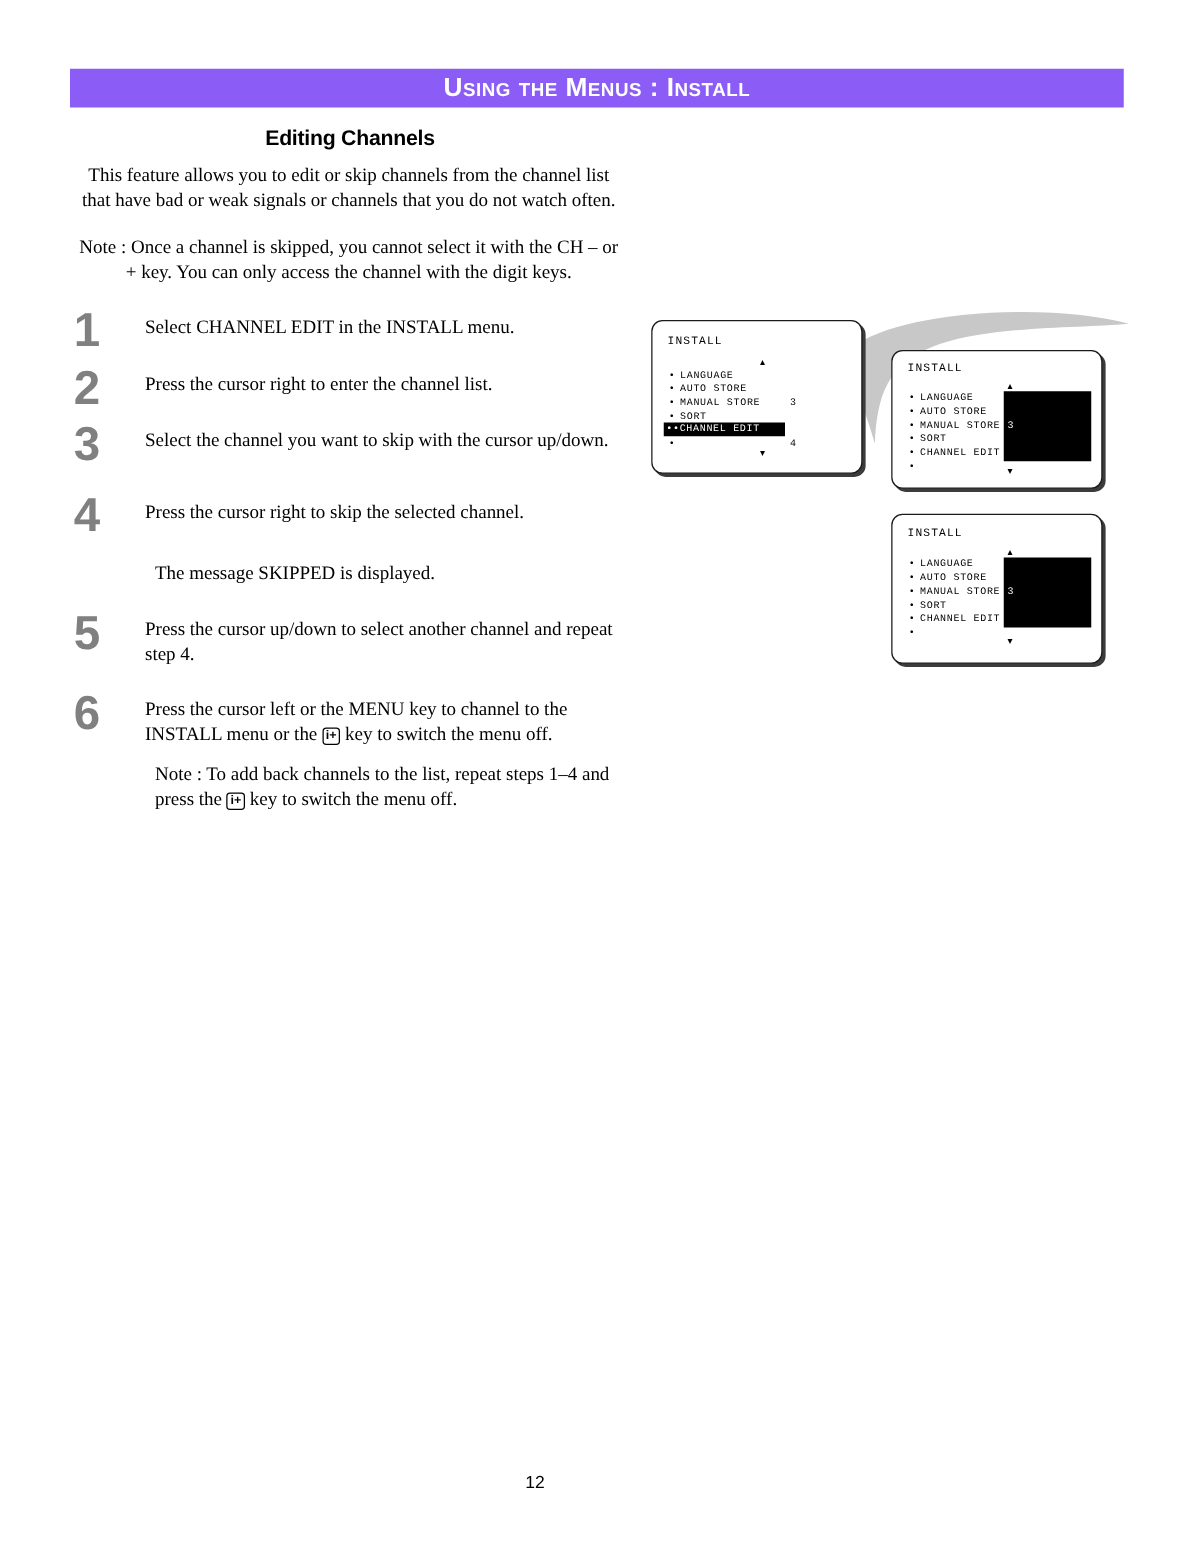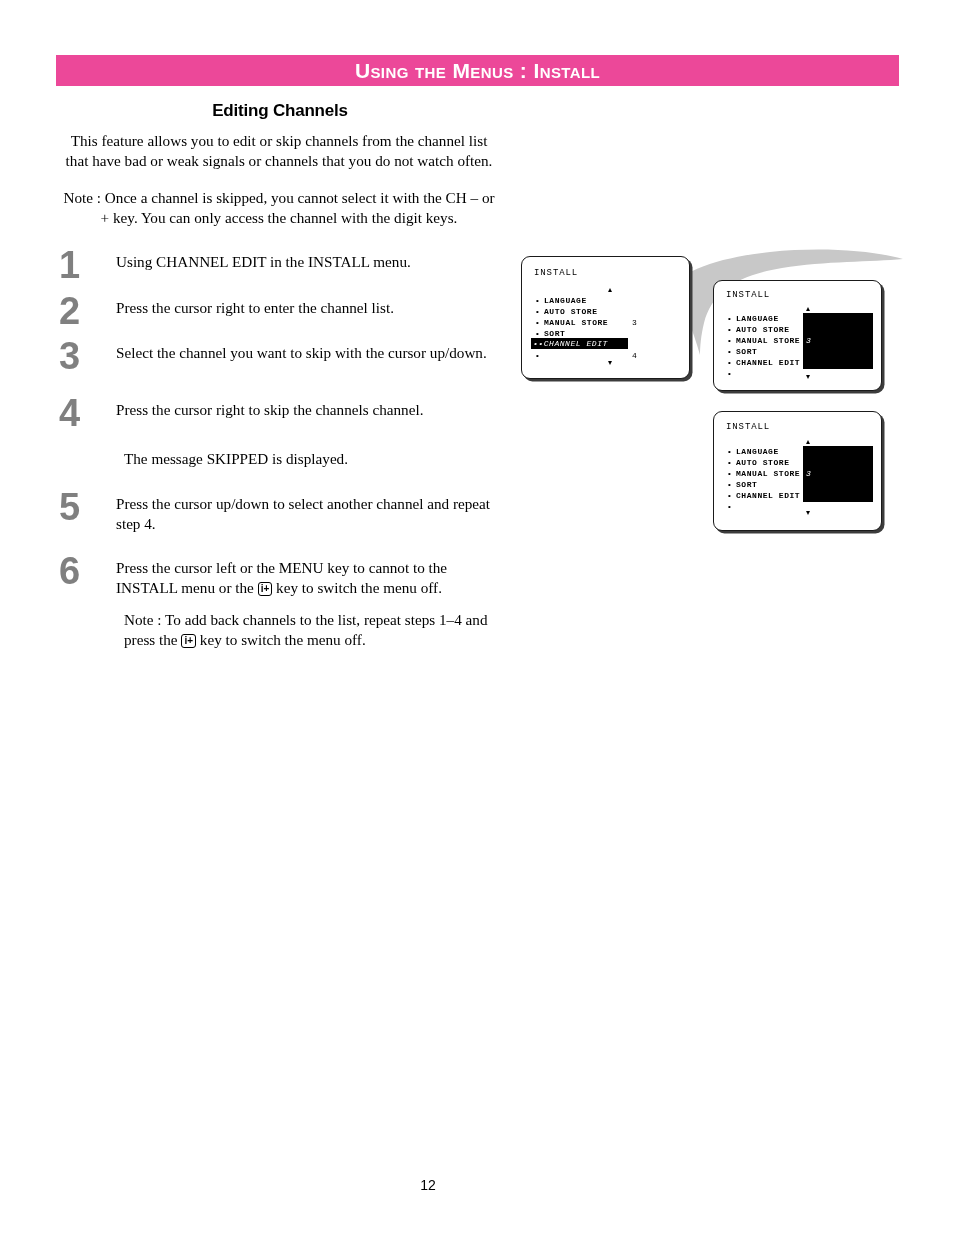--- a/index.html
+++ b/index.html
@@ -16,21 +16,21 @@
     overflow: hidden;
   }
 
   
   #header-banner {
     position: absolute;
     left: 56px;
     top: 55px;
     width: 843px;
     height: 31px;
-    background: #ec4899;
+    background: #8b5cf6;
   }
   #header-title {
     position: absolute;
     left: 0;
     top: 0;
     width: 100%;
     height: 31px;
     line-height: 31px;
     text-align: center;
     color: #ffffff;
@@ -141,21 +141,20 @@
   .tv-title {
     position: absolute;
     font-size: 9px;
     letter-spacing: 0.9px;
   }
   .tv-rows {
     position: absolute;
     font-size: 8px;
     letter-spacing: 0.55px;
     line-height: 11px;
-    font-weight: bold;
   }
   .tv-row {
     position: relative;
     height: 11px;
     white-space: pre;
   }
   .tv-label { display: inline-block; }
   .tv-bullet { display: inline-block; width: 9px; }
 
   .tv-updown {
@@ -172,21 +171,20 @@
     background: #000000;
   }
   .hl-text {
     position: absolute;
     color: #ffffff;
     font-family: "Liberation Mono", monospace;
     font-size: 8px;
     letter-spacing: 0.55px;
     line-height: 11px;
     white-space: pre;
-    font-style: italic;
   }
   .num-col {
     position: absolute;
     font-family: "Liberation Mono", monospace;
     font-size: 8px;
     letter-spacing: 0.55px;
     line-height: 11px;
     white-space: pre;
   }
 
@@ -224,50 +222,50 @@
 <div class="intro-para" id="intro-para-1">
   <span>This feature allows you to edit or skip channels from the channel list that have bad or weak signals or channels that you do not watch often.</span>
 </div>
 
 <div class="intro-para" id="intro-para-2">
   <span class="bold">Note</span><span> : Once a channel is skipped, you cannot select it with the CH – or + key. You can only access the channel with the digit keys.</span>
 </div>
 
 <div class="step" id="step-1">
   <div class="step-num">1</div>
-  <div class="step-text"><span>Using </span><span class="bold">CHANNEL EDIT</span><span> in the </span><span class="bold">INSTALL</span><span> menu.</span></div>
+  <div class="step-text"><span>Select </span><span class="bold">CHANNEL EDIT</span><span> in the </span><span class="bold">INSTALL</span><span> menu.</span></div>
 </div>
 
 <div class="step" id="step-2">
   <div class="step-num">2</div>
   <div class="step-text">Press the cursor right to enter the channel list.</div>
 </div>
 
 <div class="step" id="step-3">
   <div class="step-num">3</div>
   <div class="step-text">Select the channel you want to skip with the cursor up/down.</div>
 </div>
 
 <div class="step" id="step-4">
   <div class="step-num">4</div>
-  <div class="step-text"><span>Press the cursor right to skip the channels channel</span><span class="bold">.</span></div>
+  <div class="step-text"><span>Press the cursor right to skip the selected channel</span><span class="bold">.</span></div>
 </div>
 
 <div class="plain-block" id="msg-skipped">
   <span>The message </span><span class="bold">SKIPPED</span><span> is displayed.</span>
 </div>
 
 <div class="step" id="step-5">
   <div class="step-num">5</div>
   <div class="step-text">Press the cursor up/down to select another channel and repeat step 4.</div>
 </div>
 
 <div class="step" id="step-6">
   <div class="step-num">6</div>
-  <div class="step-text"><span>Press the cursor left or the </span><span class="bold">MENU</span><span> key to cannot to the </span><span class="bold">INSTALL</span><span> menu or the </span><span class="key-icon">i+</span><span> key to switch the menu off.</span></div>
+  <div class="step-text"><span>Press the cursor left or the </span><span class="bold">MENU</span><span> key to channel to the </span><span class="bold">INSTALL</span><span> menu or the </span><span class="key-icon">i+</span><span> key to switch the menu off.</span></div>
 </div>
 
 <div class="plain-block" id="note-2">
   <span class="bold">Note</span><span> : To add back channels to the list, repeat steps 1–4 and press the </span><span class="key-icon">i+</span><span> key to switch the menu off.</span>
 </div>
 
 <svg id="swoosh-arrow" viewBox="0 0 245 115" xmlns="http://www.w3.org/2000/svg">
   <path d="M 3 50 C 22 28, 55 15, 110 9 C 160 4, 210 7, 243 16 C 212 19, 165 18, 122 25 C 78 32, 52 48, 44 80 C 41 92, 40 104, 40 112 C 33 88, 25 66, 16 56 C 11 51, 7 50, 3 50 Z" fill="#c8c8c8" stroke="none"></path>
 </svg>
 

